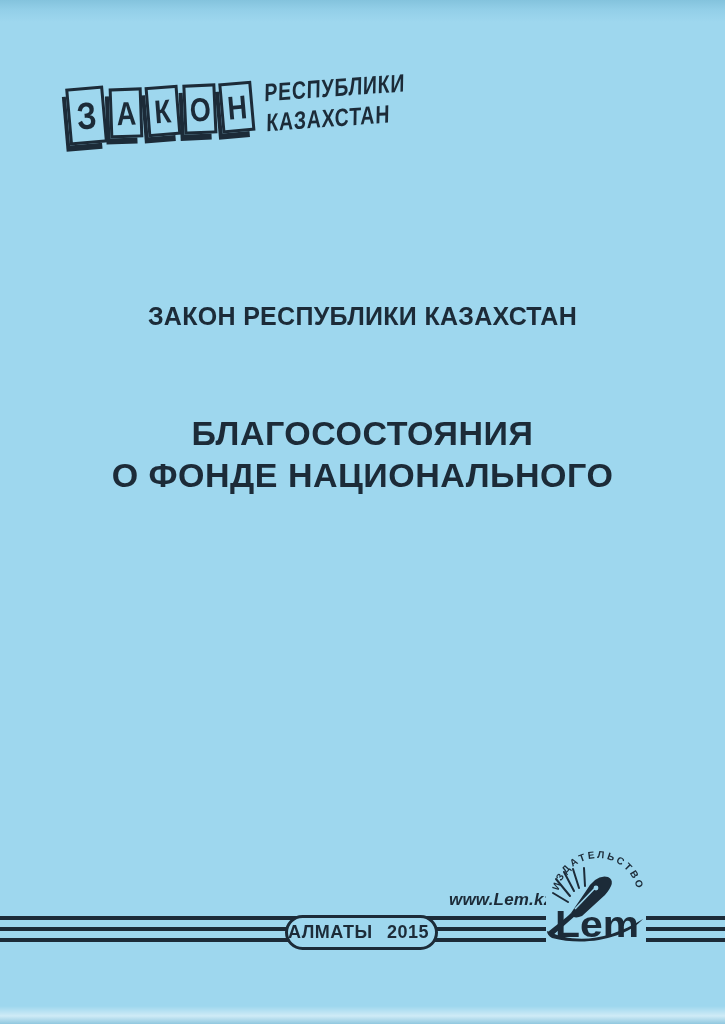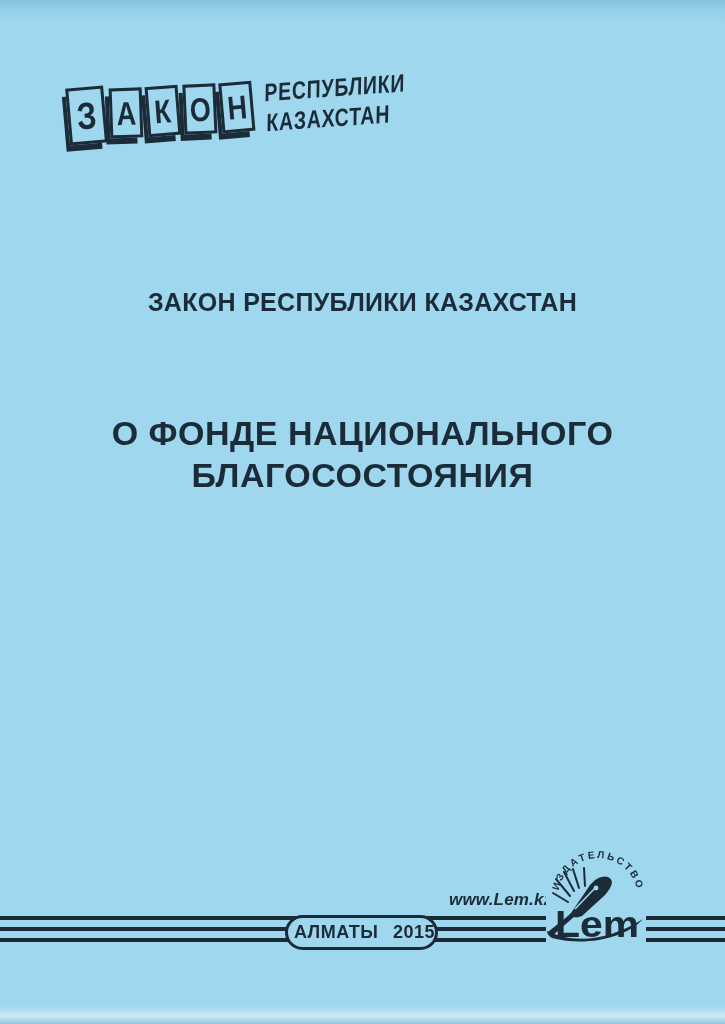--- a/index.html
+++ b/index.html
@@ -38,41 +38,41 @@
   .lbox.b3 { transform:rotate(.5deg); }
   .lbox.b4 { transform:rotate(-2deg); }
   .zakon-right { margin-left:8px; transform:rotate(-1deg); }
   .zakon-right .t {
     font-weight:bold; font-size:25px; line-height:30px; letter-spacing:1px;
     transform:skewX(-5deg) scaleX(.78); transform-origin:left center; white-space:nowrap;
   }
 
   
   .law-heading {
-    position:absolute; left:0; right:0; top:285px; text-align:center;
+    position:absolute; left:0; right:0; top:299px; text-align:center;
     font-weight:bold; font-size:25px; line-height:35px; letter-spacing:.3px;
   }
   .book-title {
     position:absolute; left:0; right:0; top:412px; text-align:center;
     font-weight:bold; font-size:34px; line-height:42px; letter-spacing:.5px;
   }
 
   
   .rules { position:absolute; left:0; right:0; top:916px; height:27px; }
   .rule { position:absolute; left:0; right:0; height:4px; background:#1c2b38; }
   .r1 { top:0; } .r2 { top:11px; } .r3 { top:22px; }
 
   .website {
     position:absolute; left:449px; top:890px;
     font-weight:bold; font-style:italic; font-size:17px; letter-spacing:.2px;
   }
   .city-pill {
     position:absolute; left:285px; top:915px; width:153px; height:35px;
     box-sizing:border-box; background:#9ed7ee; border:3px solid #1c2b38; border-radius:18px;
-    display:flex; align-items:center; justify-content:flex-end;
+    display:flex; align-items:center; justify-content:flex-start;
     font-weight:bold; font-size:18px; letter-spacing:.5px; word-spacing:9px; white-space:nowrap;
   }
 
   
   .lem-logo { position:absolute; left:546px; top:846px; width:100px; height:102px; background:#9ed7ee; }
   .lem-logo svg { position:absolute; left:-2px; top:0; overflow:visible; }
   .arc-text { font-family:"Liberation Sans",sans-serif; font-weight:bold; font-size:10px; letter-spacing:2.4px; fill:#1c2b38; }
   .lem-text { font-family:"Liberation Sans",sans-serif; font-weight:bold; font-size:37px; fill:#1c2b38; }
 </style>
 </head>
@@ -104,22 +104,22 @@
       <div class="t">РЕСПУБЛИКИ</div>
       <div class="t">КАЗАХСТАН</div>
     </div>
   </div>
 
   <div class="law-heading">
     <div>ЗАКОН РЕСПУБЛИКИ КАЗАХСТАН</div>
   </div>
 
   <div class="book-title">
+    <div>БЛАГОСОСТОЯНИЯ</div>
     <div>О ФОНДЕ НАЦИОНАЛЬНОГО</div>
-    <div>БЛАГОСОСТОЯНИЯ</div>
   </div>
 
   <div class="rules">
     <div class="rule r1"></div>
     <div class="rule r2"></div>
     <div class="rule r3"></div>
   </div>
 
   <div class="website">www.Lem.kz</div>
 

